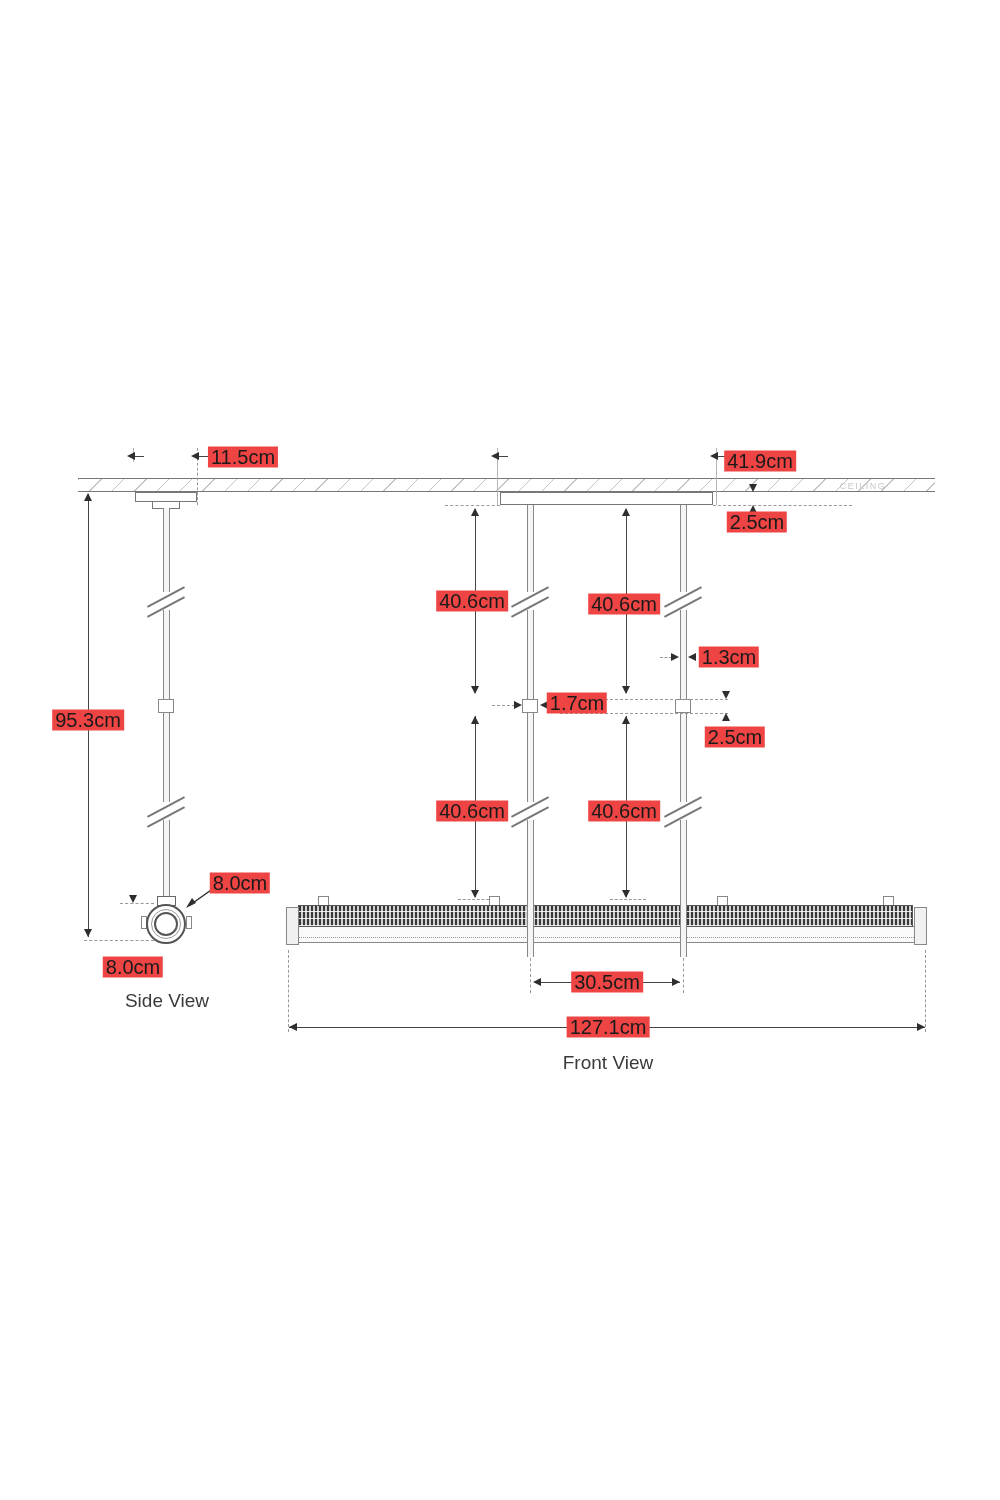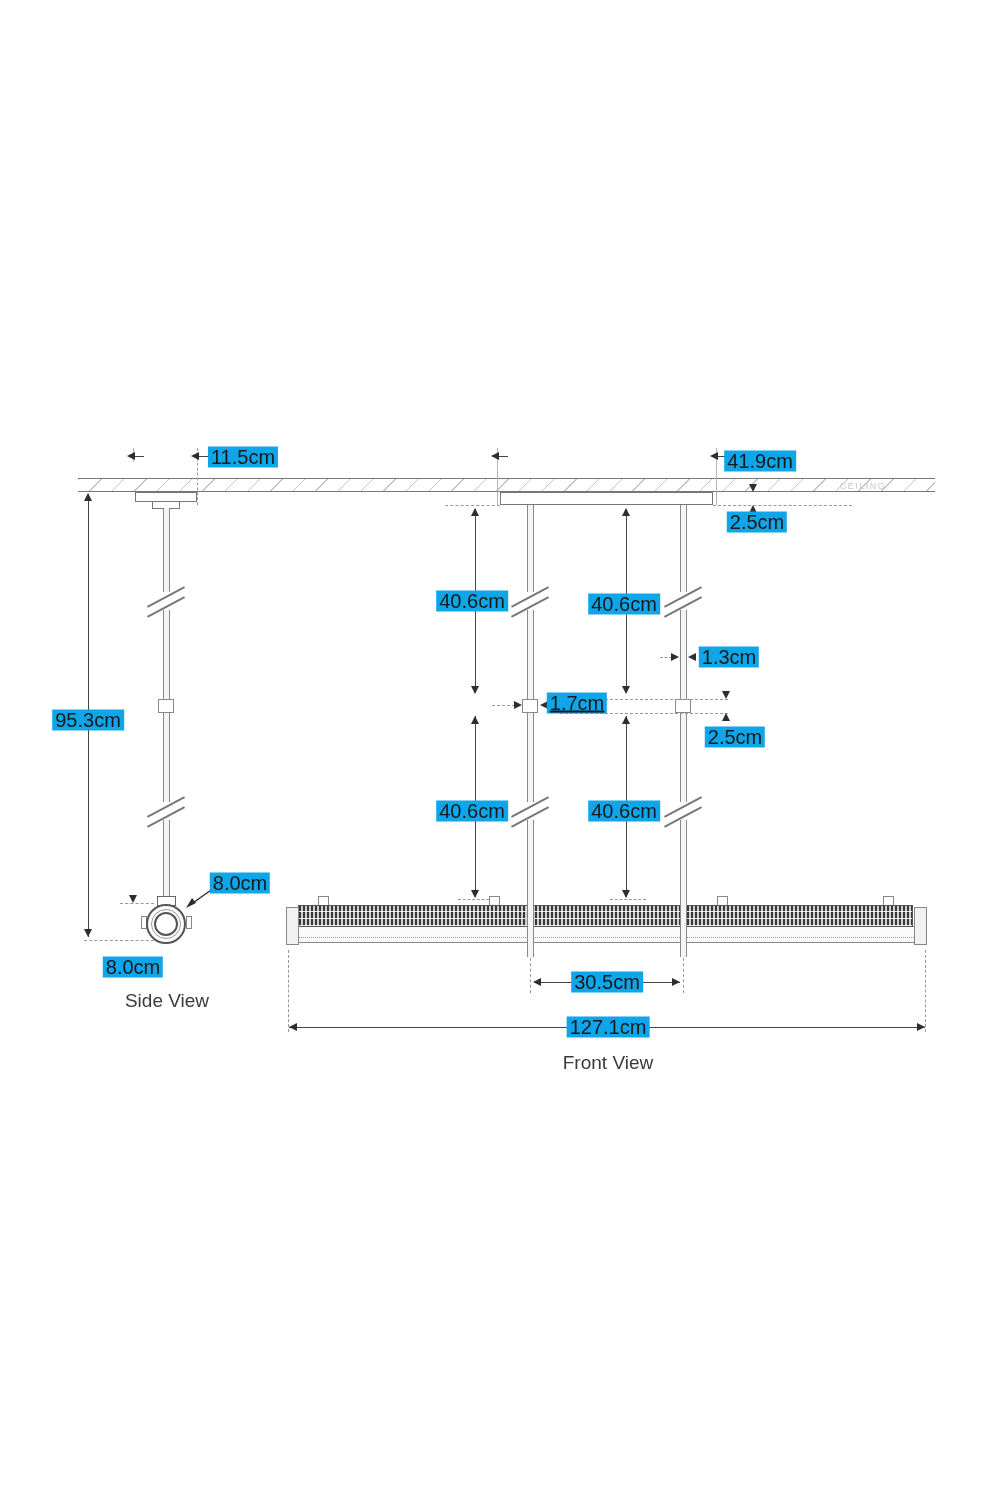--- a/index.html
+++ b/index.html
@@ -9,21 +9,21 @@
     width: 1000px;
     height: 1500px;
     background: #fff;
     font-family: "Liberation Sans", "DejaVu Sans", sans-serif;
     overflow: hidden;
   }
   .abs { position:absolute; }
   .lbl {
     position:absolute;
     transform: translate(-50%,-50%);
-    background:#0ea5e9;
+    background:#ef4444;
     padding:0 3px;
     font-size:20px;
     color:#1a1a1a;
     white-space:nowrap;
     line-height:1.05;
   }
   .viewlbl {
     position:absolute;
     transform: translate(-50%,-50%);
     font-size:19px;
@@ -181,21 +181,21 @@
   <div class="slash" style="left:662px; top:816px;"></div>
 
   <div class="box" style="left:522px; top:699px; width:16px; height:14px; border-color:#888;"></div>
   <div class="box" style="left:675px; top:699px; width:16px; height:14px; border-color:#888;"></div>
 
   <div class="hd" style="left:560px; top:699px; width:168px;"></div>
   <div class="hd" style="left:560px; top:713px; width:168px;"></div>
   <div class="hd" style="left:492px; top:705px; width:28px;"></div>
   <div class="ar" style="left:514px; top:701px;"></div>
   <div class="al" style="left:540px; top:701px;"></div>
-  <span class="lbl" style="left:577px; top:703px;text-decoration:underline;">1.7cm</span>
+  <span class="lbl" style="left:577px; top:703px;">1.7cm</span>
   <div class="ad" style="left:722px; top:691px;"></div>
   <div class="au" style="left:722px; top:713px;"></div>
   <span class="lbl" style="left:735px; top:737px;">2.5cm</span>
 
   <div class="hd" style="left:660px; top:657px; width:12px;"></div>
   <div class="ar" style="left:671px; top:653px;"></div>
   <div class="al" style="left:688px; top:653px;"></div>
   <span class="lbl" style="left:729px; top:657px;">1.3cm</span>
 
   <span class="lbl" style="left:472px; top:601px;">40.6cm</span>

